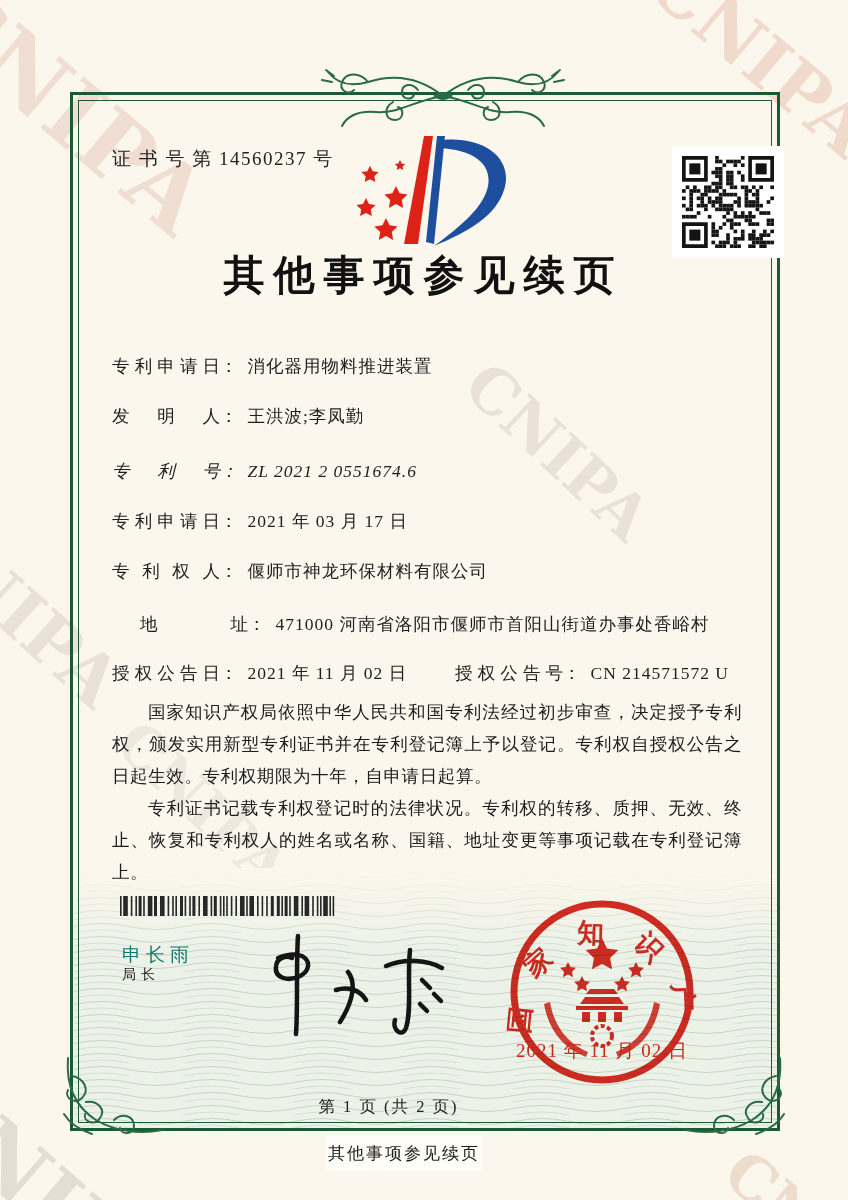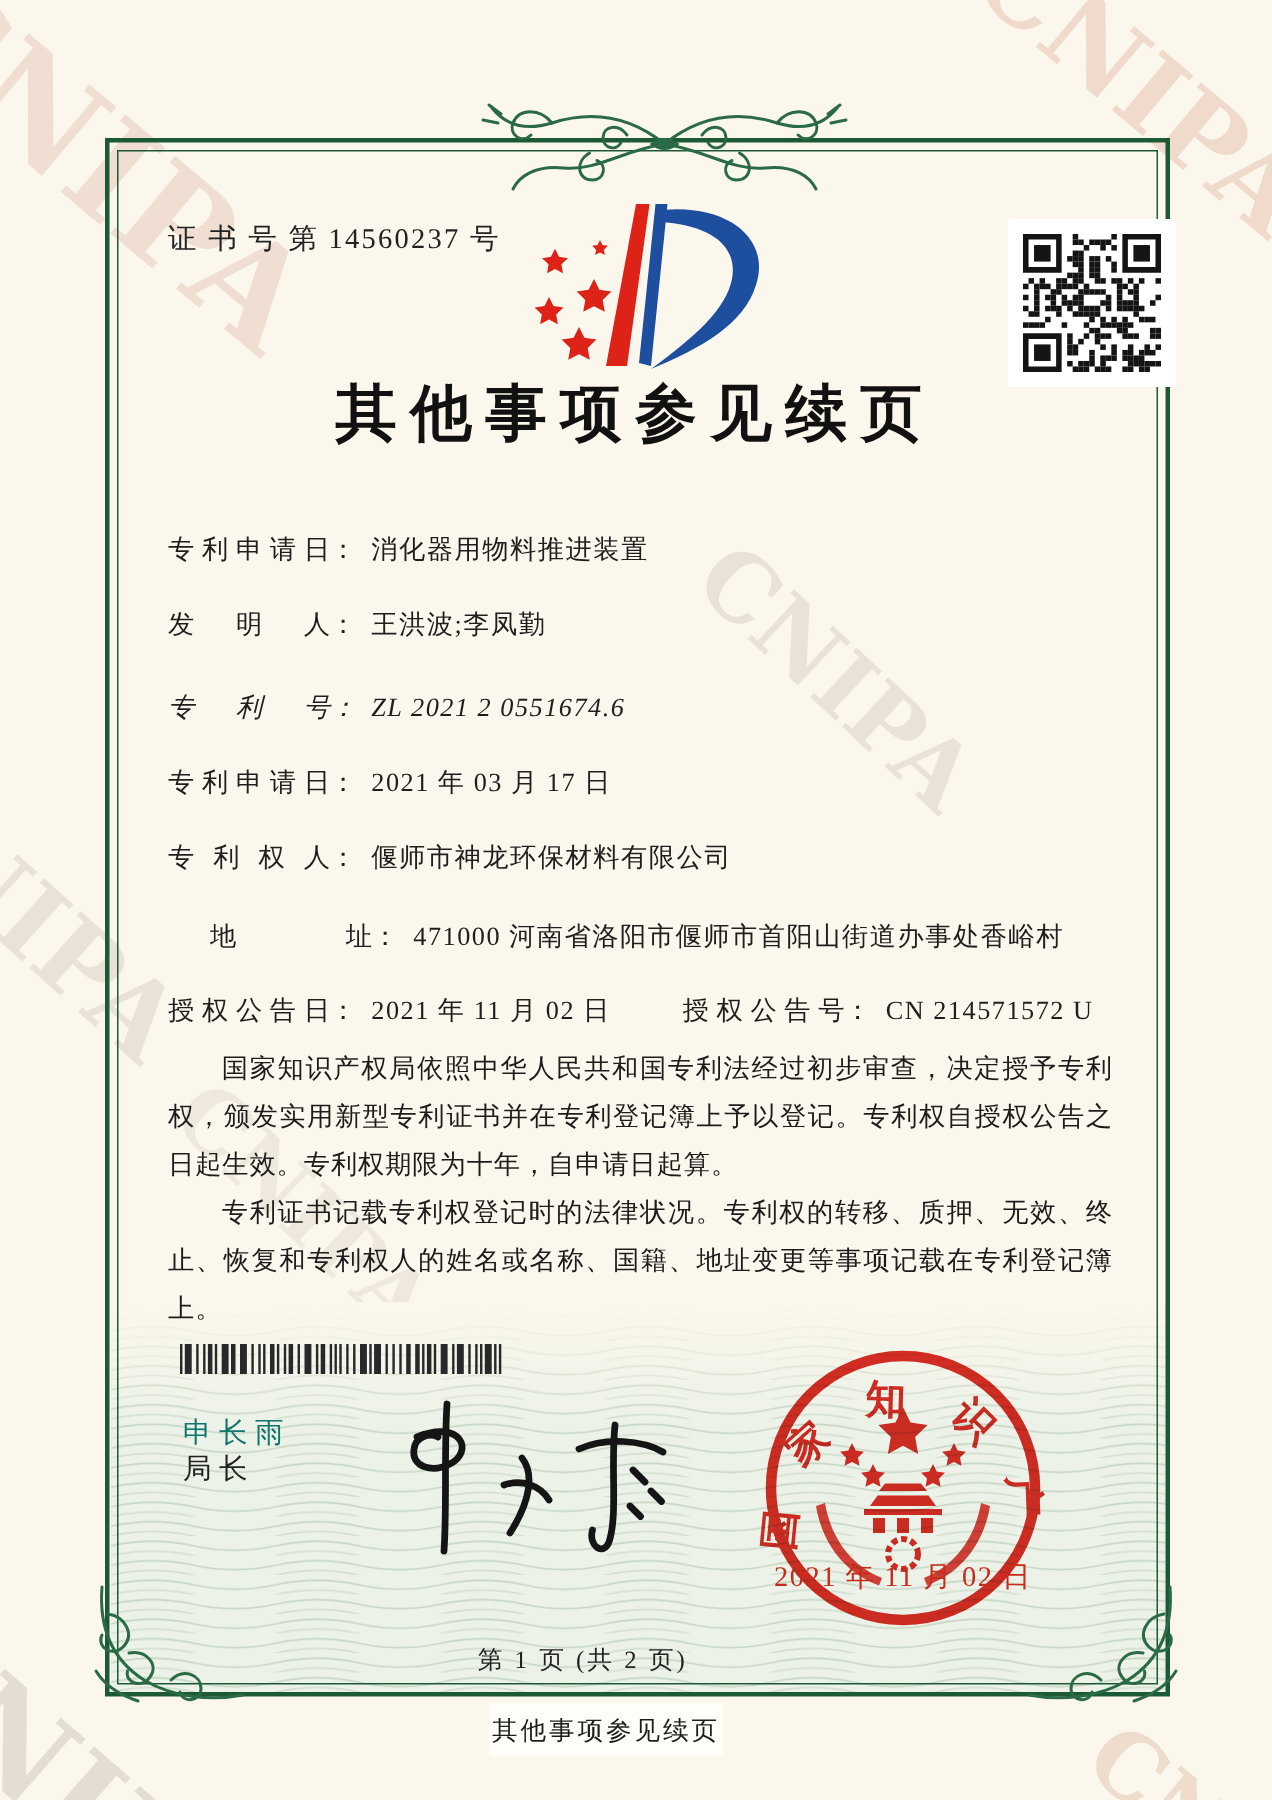--- a/index.html
+++ b/index.html
@@ -45,21 +45,21 @@
     vertical-align:bottom;letter-spacing:0;}
   .fcolon{display:inline-block;}
   .fvalue{margin-left:10px;letter-spacing:1px;}
   .grant2{position:absolute;left:343px;top:0;white-space:nowrap;}
   
   .paras{left:112px;top:696px;width:630px;}
   .paras p{margin:0;font-size:17.5px;line-height:1.83;text-indent:2.05em;
     text-align:justify;letter-spacing:.6px;color:#1c1c1c;}
   
   .barcode{left:120px;top:896px;}
-  .signer-title{left:122px;top:966px;font-size:19px;letter-spacing:5px;color:#222;}
+  .signer-title{left:122px;top:966px;font-size:14px;letter-spacing:5px;color:#222;}
   .signer-name{left:122px;top:942px;font-size:19px;letter-spacing:5px;color:#0f766e;}
   .signature{left:252px;top:928px;}
   .seal{left:502px;top:892px;mix-blend-mode:multiply;opacity:.96;}
   .seal-date{left:502px;top:1038px;width:200px;text-align:center;font-size:19px;
     color:#c62b1b;letter-spacing:1px;white-space:nowrap;}
   .pagenum{left:70px;top:1096px;width:637px;text-align:center;font-size:16.5px;
     letter-spacing:2px;color:#222;}
   .footer-box{left:326px;top:1135px;width:156px;height:36px;background:#fffdf8;}
   .footer-note{left:326px;top:1142px;width:156px;text-align:center;font-size:17px;
     letter-spacing:2px;color:#1c1c1c;}

